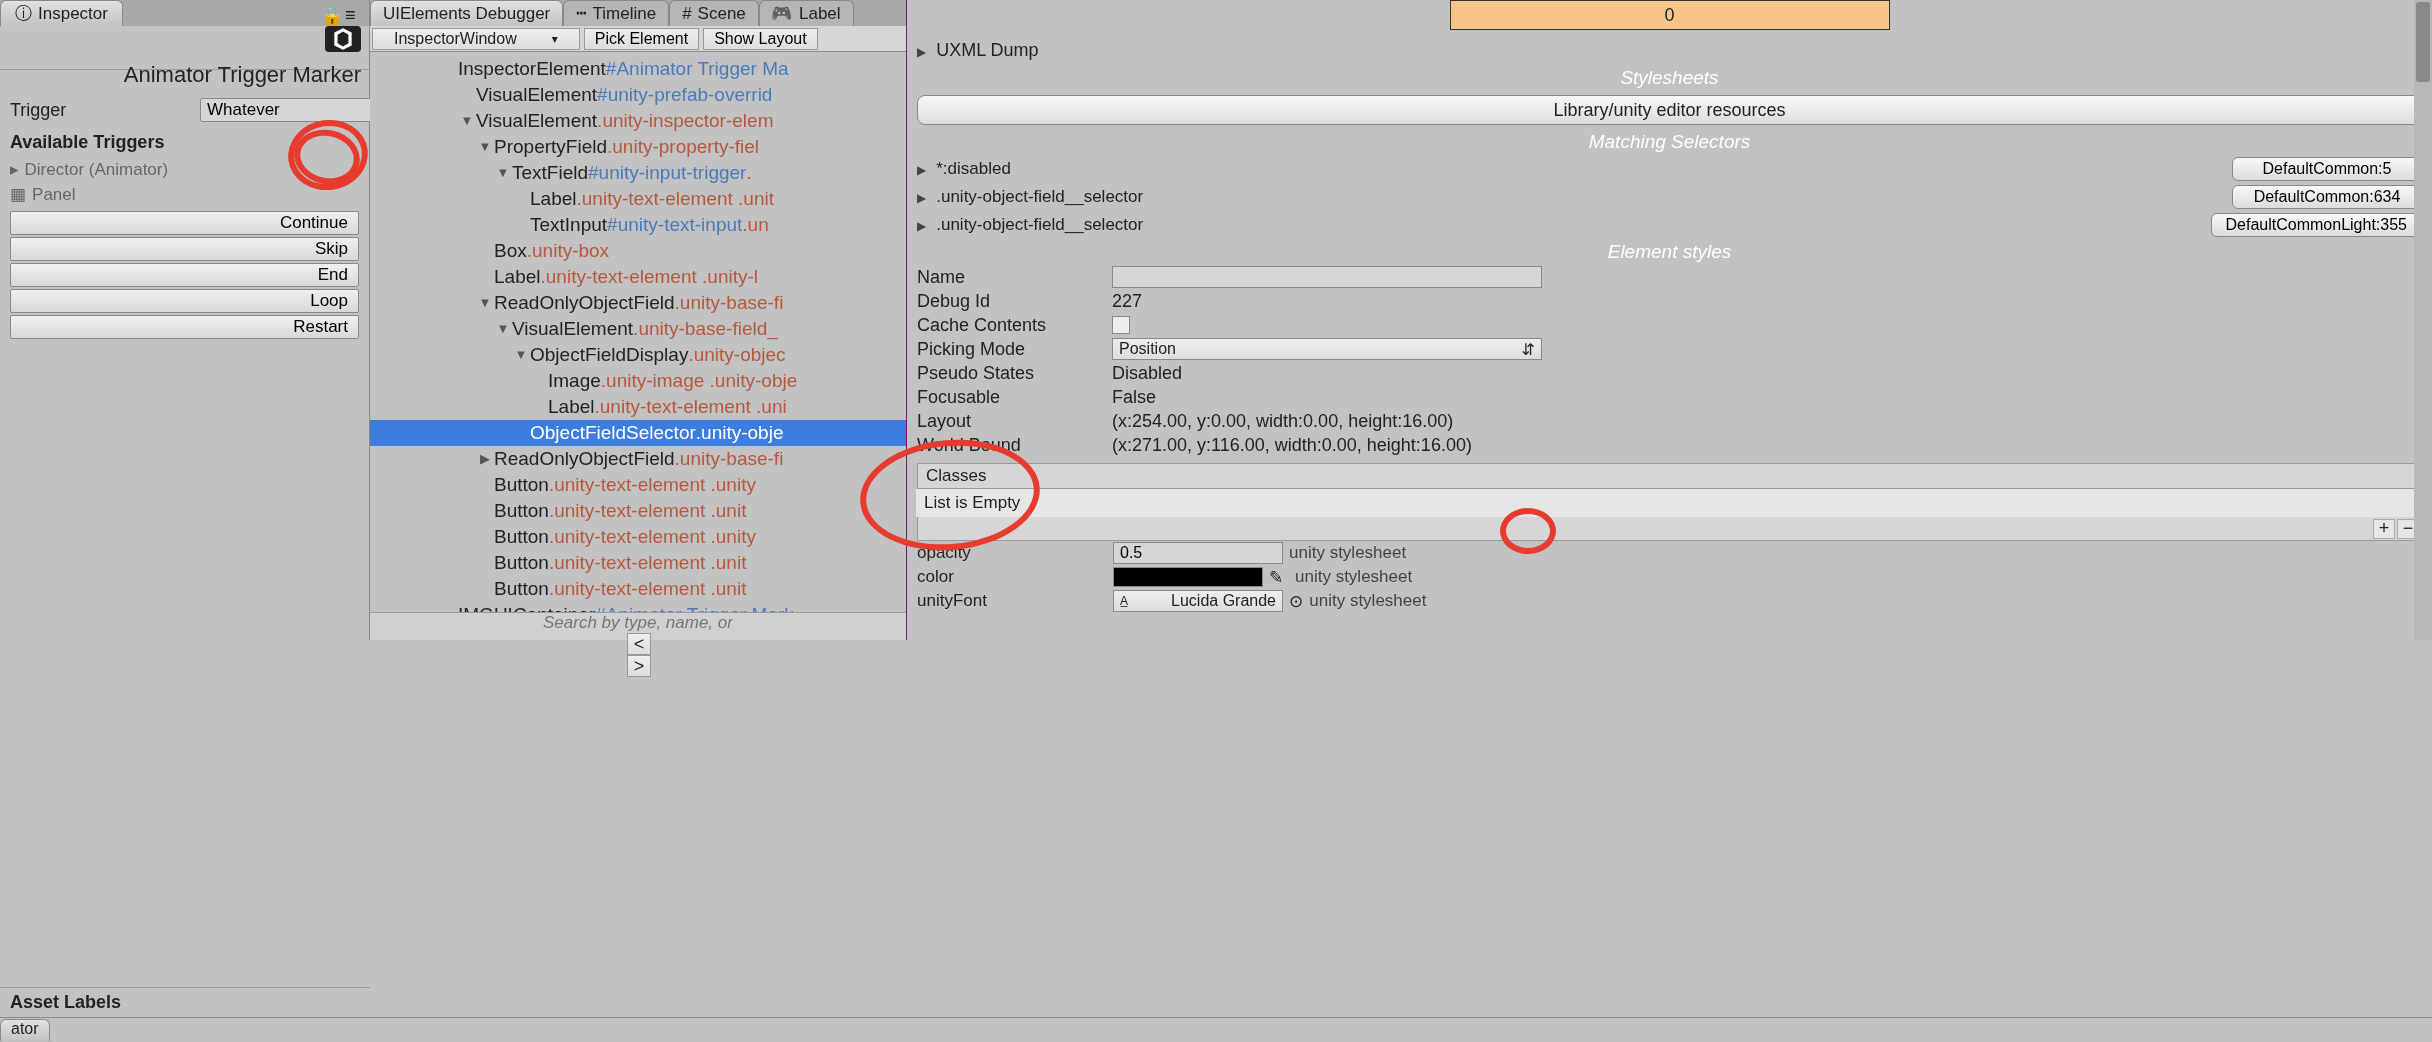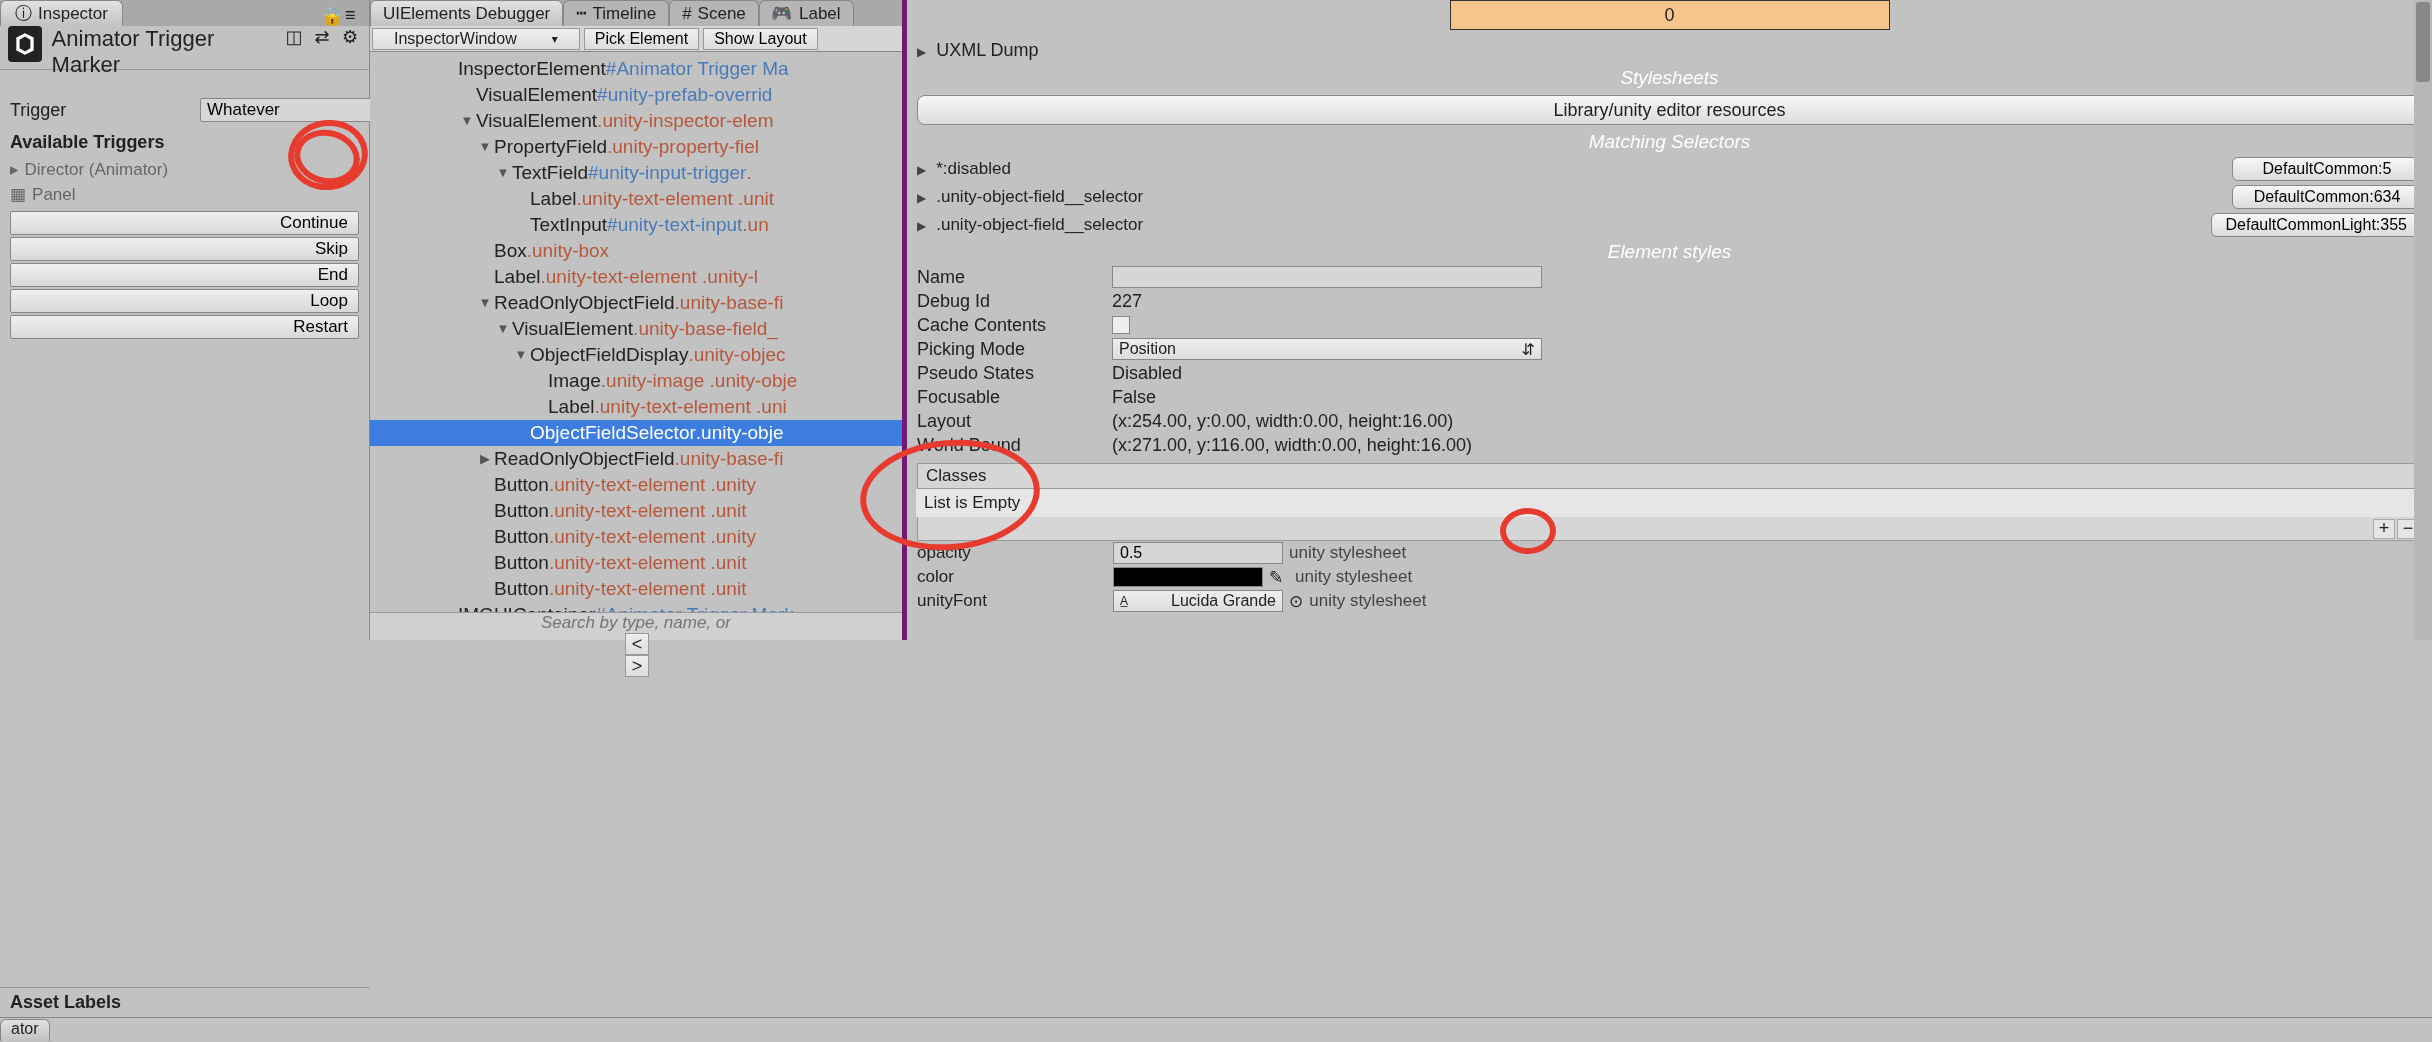--- a/index.html
+++ b/index.html
@@ -7,41 +7,41 @@
 
 .main-layout { display: flex; height: 640px; }
 
 
 .inspector-panel { width: 370px; background: #c2c2c2; border-right: 1px solid #888; display: flex; flex-direction: column; }
 .tab-header { height: 26px; background: #a9a9a9; display: flex; align-items: flex-end; }
 .tab { background: linear-gradient(#e2e2e2, #c2c2c2); border: 1px solid #888; border-bottom: none; border-radius: 6px 6px 0 0; height: 26px; padding: 0 14px; display: flex; align-items: center; gap: 6px; font-size: 17px; }
 .tab-right-icons { margin-left: auto; padding-right: 8px; display: flex; gap: 8px; align-items: center; height: 26px; }
 .small-icon { width: 16px; height: 16px; display: inline-block; }
 
-.component-header { height: 44px; display: flex; align-items: flex-start; gap: 10px; padding: 0 8px; background: #c2c2c2; border-bottom: 1px solid #999; }
+.component-header { height: 44px; display: flex; align-items: flex-end; gap: 10px; padding: 0 8px; background: #c2c2c2; border-bottom: 1px solid #999; flex-direction: column; }
 .unity-logo { width: 36px; height: 36px; background: #222; border-radius: 4px; display: flex; align-items: center; justify-content: center; }
 .unity-logo svg { width: 26px; height: 26px; fill: #fff; }
 .comp-title { font-size: 22px; font-weight: 400; }
 .comp-right-icons { margin-left: auto; display: flex; gap: 6px; }
 .icon-btn { width: 22px; height: 22px; display: flex; align-items: center; justify-content: center; }
 
 .field-row { display: flex; align-items: center; padding: 4px 10px; gap: 10px; }
 .field-label { font-size: 18px; min-width: 180px; }
 .text-input { flex: 1; background: #d6d6d6; border: 1px solid #888; height: 24px; padding: 0 6px; font-size: 17px; border-radius: 2px; }
 
 .section-header { font-weight: bold; font-size: 18px; padding: 6px 10px 4px; }
 .trigger-item { padding: 2px 10px; display: flex; align-items: center; gap: 6px; font-size: 17px; color: #666; }
 
 .trigger-buttons { padding: 4px 10px; display: flex; flex-direction: column; gap: 2px; }
 .unity-btn { background: linear-gradient(#f0f0f0, #d8d8d8); border: 1px solid #888; border-radius: 2px; height: 24px; text-align: right; padding: 0 10px; font-size: 17px; cursor: pointer; }
 
 .asset-labels { position: absolute; bottom: 25px; left: 0; width: 370px; background: #c2c2c2; border-top: 1px solid #999; padding: 4px 10px; font-weight: bold; font-size: 18px; height: 30px; }
 
 
-.debugger-panel { width: 537px; background: #c2c2c2; border-right: 5px solid #701a75; display: flex; flex-direction: column; position: relative; }
+.debugger-panel { width: 537px; background: #c2c2c2; border-right: 1px solid #701a75; display: flex; flex-direction: column; position: relative; }
 .debugger-tabs-row { height: 26px; background: #a9a9a9; display: flex; align-items: flex-end; gap: 0; }
 .dbg-tab { background: linear-gradient(#e2e2e2, #c2c2c2); border: 1px solid #888; border-bottom: none; border-radius: 6px 6px 0 0; height: 26px; padding: 0 12px; display: flex; align-items: center; gap: 6px; font-size: 17px; }
 .dbg-tab.inactive { background: #b5b5b5; }
 .dbg-toolbar { height: 26px; background: #d6d6d6; border-bottom: 1px solid #888; display: flex; align-items: center; }
 .dropdown-btn { background: linear-gradient(#eee,#ddd); border: 1px solid #999; height: 22px; padding: 0 21px; font-size: 16px; display: flex; align-items: center; gap: 35px; margin-left: 2px; }
 .toolbar-btn { background: linear-gradient(#eee,#ddd); border: 1px solid #999; height: 22px; padding: 0 10px; font-size: 16px; margin-left: 4px; }
 
 .tree-area { flex: 1; overflow: hidden; background: #c2c2c2; padding-top: 4px; font-family: 'Monaco', 'Consolas', monospace; font-size: 19px; line-height: 26px; position: relative; }
 .tree-row { white-space: nowrap; padding-left: 0; display: flex; align-items: center; height: 26px; }
 .tree-row.selected { background: #3e7de0; color: #fff; }

